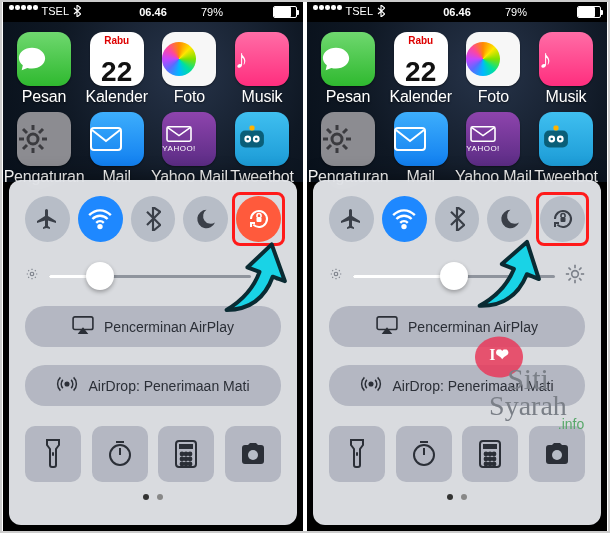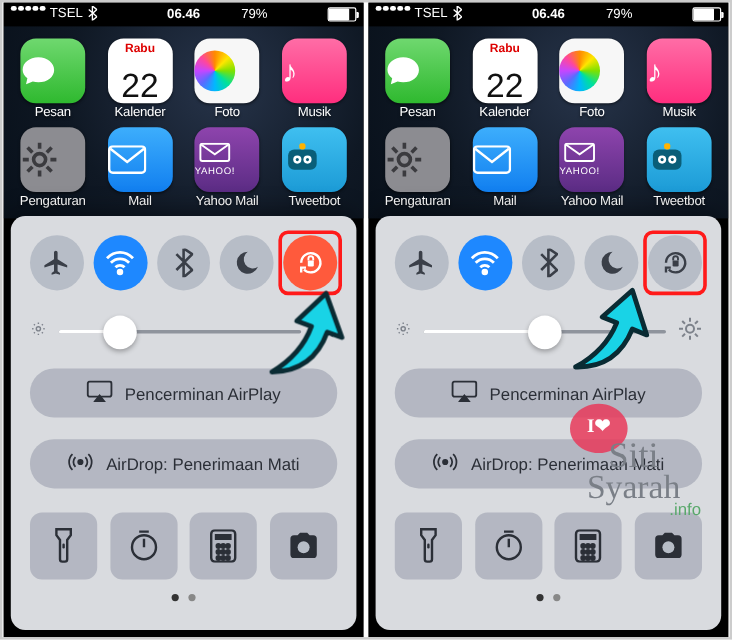--- a/index.html
+++ b/index.html
@@ -86,29 +86,29 @@
   }
   .app-icon {
     width: 54px; height: 54px;
     border-radius: 13px;
     display: flex; align-items: center; justify-content: space-between;
     font-size: 26px;
     box-shadow: 0 1px 2px rgba(0,0,0,0.4);
   }
   .app-label {
     color: #fff;
-    font-size: 11px;
+    font-size: 16px;
     margin-top: 2px;
     text-shadow: 0 1px 2px rgba(0,0,0,0.6);
     white-space: nowrap;
     letter-spacing: -0.2px;
   }
   .cal-tile { background: #fff; flex-direction: column; line-height: 1; }
   .cal-dow  { color: #d00; font-size: 10px; font-weight: 600; margin-top: 4px; }
-  .cal-num  { color: #111; font-size: 28px; font-weight: 400; }
+  .cal-num  { color: #111; font-size: 28px; font-weight: 700; }
 
   .ic-msg { background: linear-gradient(#6fd86f,#2fb92f); color:#fff; }
   .ic-photo { background: #f7f7f7; }
   .ic-music { background: linear-gradient(#ff6da6,#ff2e7e); color:#fff; }
   .ic-settings { background: #8c8c91; color:#333; }
   .ic-mail { background: linear-gradient(#3daefc,#117ff0); color:#fff; }
   .ic-yahoo { background: linear-gradient(#8e44ad,#5b2c84); color:#fff; font-size:11px; font-weight:400; }
   .ic-tweetbot { background: linear-gradient(#3fbff0,#1c9bd6); color:#074; }
   .photo-inner {
     width: 34px; height: 34px; border-radius: 50%;

